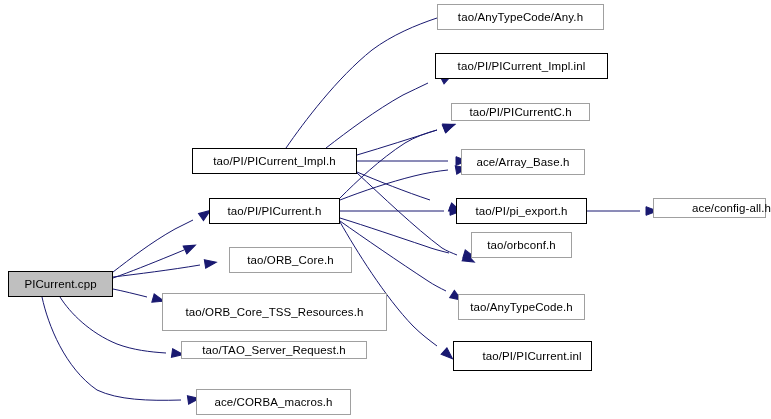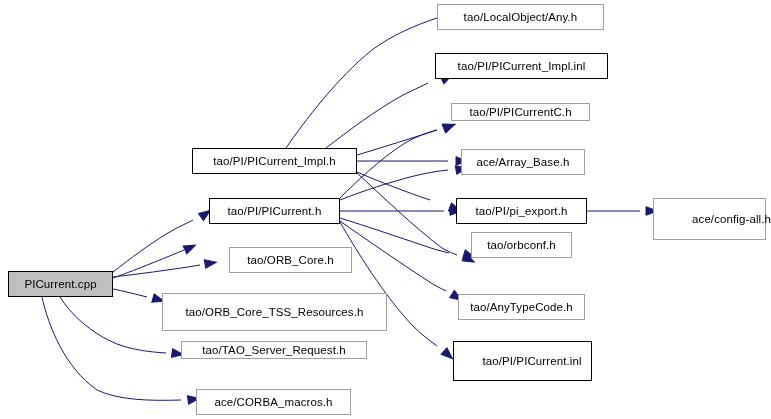--- a/index.html
+++ b/index.html
@@ -105,44 +105,44 @@
       <div class="node-box current" style="left: 8px; top: 271px; width: 105px; height: 26px;">
         <span>PICurrent.cpp</span>
       </div>
       <div class="node-box emph" style="left: 192px; top: 148px; width: 165px; height: 26px;">
         <span>tao/PI/PICurrent_Impl.h</span>
       </div>
       <div class="node-box emph" style="left: 209px; top: 198px; width: 131px; height: 26px;">
         <span>tao/PI/PICurrent.h</span>
       </div>
       <div class="node-box" style="left: 437px; top: 4px; width: 167px; height: 26px;">
-        <span>tao/LocalObject/Any.h</span>
+        <span>tao/AnyTypeCode/Any.h</span>
       </div>
       <div class="node-box emph" style="left: 435px; top: 53px; width: 173px; height: 26px;">
         <span>tao/PI/PICurrent_Impl.inl</span>
       </div>
       <div class="node-box" style="left: 451px; top: 103px; width: 139px; height: 18px;">
         <span>tao/PI/PICurrentC.h</span>
       </div>
       <div class="node-box" style="left: 461px; top: 149px; width: 124px; height: 26px;">
         <span>ace/Array_Base.h</span>
       </div>
       <div class="node-box emph" style="left: 456px; top: 198px; width: 131px; height: 26px;">
         <span>tao/PI/pi_export.h</span>
       </div>
-      <div class="node-box" style="left: 653px; top: 198px; width: 113px; height: 42px; padding-left: 44px;">
+      <div class="node-box" style="left: 653px; top: 198px; width: 113px; height: 20px; padding-left: 44px;">
         <span>ace/config-all.h</span>
       </div>
       <div class="node-box" style="left: 471px; top: 232px; width: 101px; height: 26px; text-align: right;">
         <span>tao/orbconf.h</span>
       </div>
       <div class="node-box" style="left: 458px; top: 294px; width: 127px; height: 26px;">
         <span>tao/AnyTypeCode.h</span>
       </div>
-      <div class="node-box emph" style="left: 453px; top: 341px; width: 139px; height: 40px; padding-left: 19px;">
+      <div class="node-box emph" style="left: 453px; top: 341px; width: 139px; height: 30px; padding-left: 19px;">
         <span>tao/PI/PICurrent.inl</span>
       </div>
       <div class="node-box" style="left: 213px; top: 247px; width: 123px; height: 26px; margin-left: 16px;">
         <span>tao/ORB_Core.h</span>
       </div>
       <div class="node-box" style="left: 162px; top: 293px; width: 225px; height: 38px;">
         <span>tao/ORB_Core_TSS_Resources.h</span>
       </div>
       <div class="node-box" style="left: 181px; top: 341px; width: 186px; height: 18px;">
         <span>tao/TAO_Server_Request.h</span>

